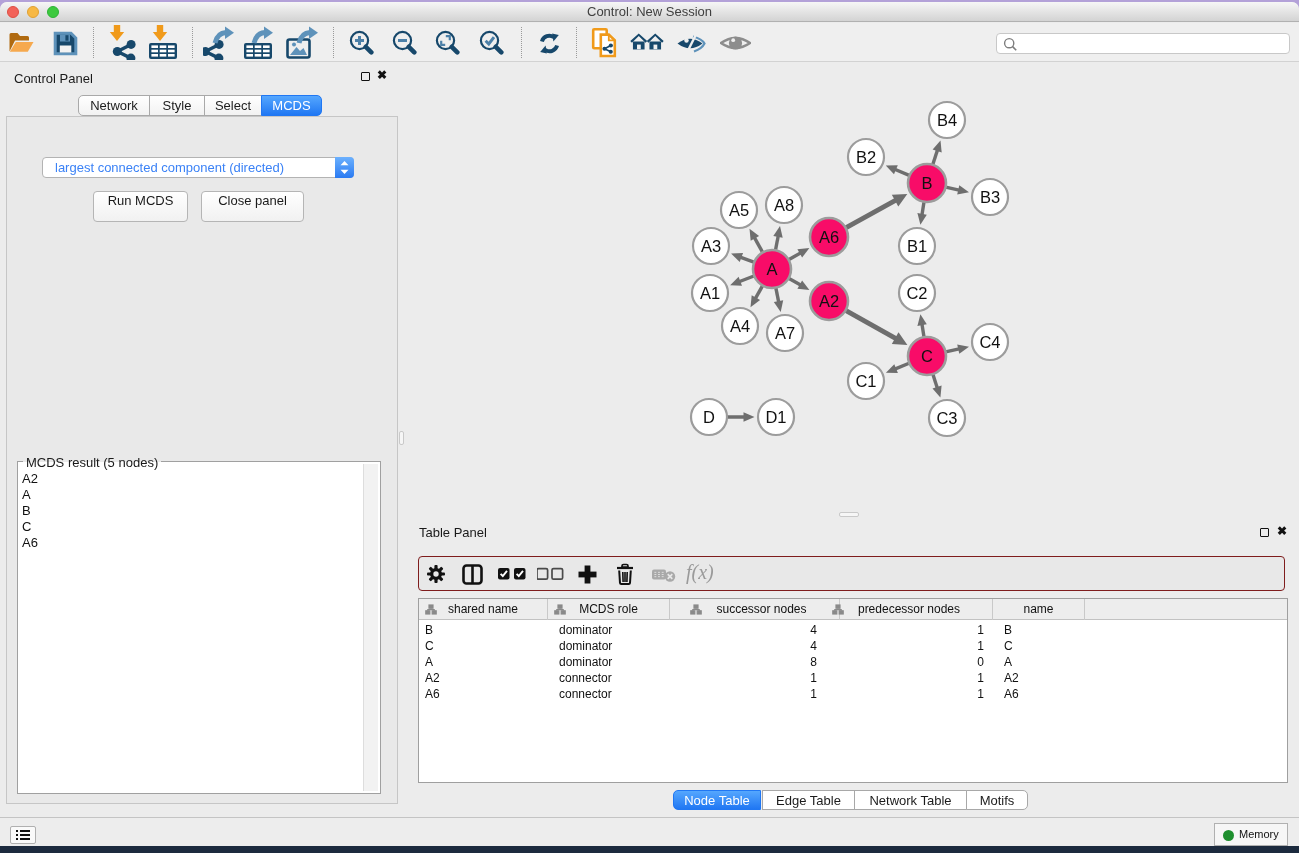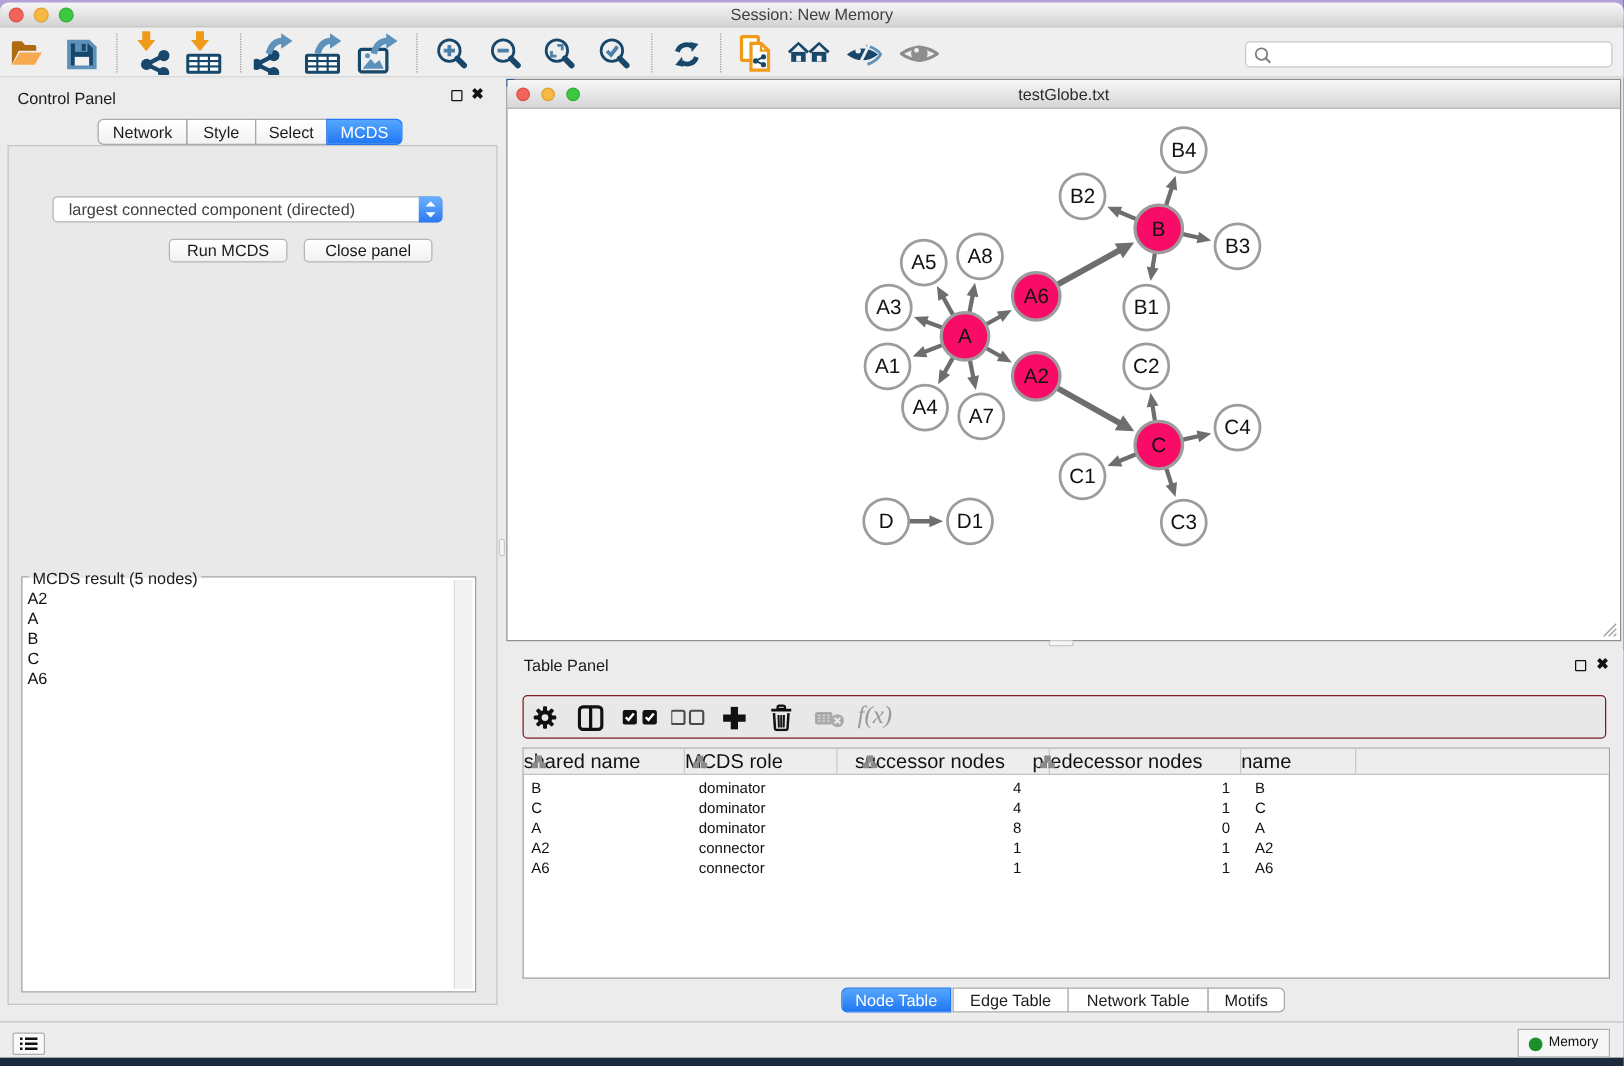--- a/index.html
+++ b/index.html
@@ -13,59 +13,59 @@
 #toolbar { position:absolute; left:0; top:21px; width:1299px; height:39px; background:#efefef; border-bottom:1px solid #d2d2d2; }
 .sep { position:absolute; top:4px; height:31px; width:0; border-left:1px dotted #9a9a9a; }
 .tbi { position:absolute; top:0; }
 #searchbox { position:absolute; left:996px; top:10px; width:294px; height:21px; background:#fff; border:1px solid #c8c8c8; border-radius:4px; }
 
 #cp { position:absolute; left:0; top:60px; width:403px; height:755px; background:#ececec; }
 #cp-title { position:absolute; left:14px; top:9px; font-size:13px; color:#1a1a1a; }
 #cp-box { position:absolute; left:6px; top:54px; width:392px; height:688px; background:#e9e9e9; border:1px solid #c6c6c6; }
 .wtab { position:absolute; top:33px; height:21px; line-height:20px; text-align:center; font-size:13px; color:#1c1c1c; background:linear-gradient(#ffffff,#f2f2f2); border:1px solid #a9a9a9; }
 #opt-label { position:absolute; left:0; top:73px; width:403px; text-align:center; font-size:13px; color:#1a1a1a; }
-#dropdown { position:absolute; left:42px; top:95px; width:312px; height:21px; background:#fff; border:1px solid #b3b3b3; border-radius:4px; font-size:13px; line-height:19px; color:#404040; padding-left:12px; }
+#dropdown { position:absolute; left:42px; top:95px; width:312px; height:21px; background:#fff; border:1px solid #b3b3b3; border-radius:4px; font-size:13px; line-height:19px; color:#3b82f6; padding-left:12px; }
 #dd-spin { position:absolute; right:-1px; top:-1px; width:19px; height:21px; border-radius:0 4px 4px 0; background:linear-gradient(#6cb1fe,#2a7af2); }
-.btn { position:absolute; height:19px; background:linear-gradient(#ffffff,#f1f1f1); border:1px solid #b5b5b5; border-radius:4px; font-size:13px; text-align:center; line-height:17px; color:#1a1a1a;margin-left:42px; }
+.btn { position:absolute; height:31px; background:linear-gradient(#ffffff,#f1f1f1); border:1px solid #b5b5b5; border-radius:4px; font-size:13px; text-align:center; line-height:17px; color:#1a1a1a; }
 #fieldset { position:absolute; left:17px; top:399px; width:364px; height:333px; border:1px solid #a0a0a0; background:#fff; }
 #fs-legend { position:absolute; left:5px; top:-7px; font-size:13px; color:#1a1a1a; padding:0 3px; background:linear-gradient(#e9e9e9 50%,#ffffff 50%); }
 #fs-scroll { position:absolute; right:2px; top:2px; width:15px; height:327px; background:#f2f2f2; border-left:1px solid #ddd; }
 #fs-list { position:absolute; left:4px; top:9px; font-size:13px; line-height:16px; color:#111; }
 
 #statusbar { position:absolute; left:0; top:815px; width:1299px; height:29px; background:#ededed; border-top:1px solid #c4c4c4; }
 #list-btn { position:absolute; left:10px; top:8px; width:26px; height:18px; background:#fafafa; border:1px solid #b0b0b0; border-radius:2px; }
 #mem-btn { position:absolute; left:1214px; top:5px; width:74px; height:23px; background:#f6f6f6; border:1px solid #b0b0b0; font-size:11px; color:#111; }
 #mem-dot { position:absolute; left:8px; top:6px; width:11px; height:11px; border-radius:50%; background:#1e8f2e; }
 
 #netwin { position:absolute; left:405px; top:61px; width:892px; height:450px; background:#fff; border:1px solid #8f8f8f; }
 #net-titlebar { position:absolute; left:0; top:0; width:890px; height:23px; background:linear-gradient(#f7f7f7,#d6d6d6); border-bottom:1px solid #a8a8a8; }
 #net-title { position:absolute; top:4px; width:100%; text-align:center; font-size:13px; color:#2c2c2c; }
 svg text { font-family:"Liberation Sans", sans-serif; }
 
 #tp { position:absolute; left:405px; top:518px; width:894px; height:297px; background:#ececec; }
 #tp-title { position:absolute; left:14px; top:5px; font-size:13px; color:#1a1a1a; }
 #tp-toolbar { position:absolute; left:13px; top:36px; width:867px; height:35px; background:#e8e8e8; border:1px solid #7f1d1d; border-radius:4px; }
 #tp-table { position:absolute; left:13px; top:78px; width:870px; height:185px; background:#fff; border:1px solid #9f9f9f; }
 #tp-header { position:absolute; left:0; top:0; width:868px; height:21px; background:#ededed; border-bottom:1px solid #c2c2c2; }
-.th { position:absolute; top:0; height:21px; border-right:1px solid #c9c9c9; font-size:16px; color:#111; line-height:21px; }
+.th { position:absolute; top:0; height:21px; border-right:1px solid #c9c9c9; font-size:12px; color:#111; text-align:center; line-height:21px; }
 .hicon { position:absolute; left:6px; top:5px; }
 .tr { position:absolute; font-size:12px; color:#111; height:16px; line-height:16px; }
 .btab { position:absolute; top:270px; height:20px; font-size:13px; color:#1c1c1c; background:#fff; border:1px solid #a8a8a8; text-align:center; line-height:19px; }
 .float-ic { position:absolute; width:9px; height:9px; border:1.5px solid #111; border-radius:1px; background:transparent; }
 .close-ic { position:absolute; font-size:12px; font-weight:bold; color:#111; }
 </style>
 </head>
 <body>
 <div id="wall-top"></div>
 <div id="app">
 <div id="titlebar">
   <div class="tl" style="left:7px;background:#f2635a;border:1px solid #dd4f44;"></div>
   <div class="tl" style="left:27px;background:#f7b844;border:1px solid #e0a032;"></div>
   <div class="tl" style="left:47px;background:#3dc93f;border:1px solid #2eb236;"></div>
-  <div id="title-text">Session: New Memory</div>
+  <div id="title-text">Control: New Session</div>
 </div>
 <div id="toolbar">
       <div class="sep" style="left:93px;"></div>
       <div class="sep" style="left:192px;"></div>
       <div class="sep" style="left:333px;"></div>
       <div class="sep" style="left:521px;"></div>
       <div class="sep" style="left:576px;"></div>
       <svg class="tbi" style="left:8px;top:8px" width="27" height="23" viewBox="0 0 27 23">
         <path d="M1.5 20.5 L1.5 3.5 Q1.5 2 3 2 L9.5 2 L12 5 L19.5 5 Q21 5 21 6.5 L21 9.5 L7 9.5 Z" fill="#b06a10"></path>
         <path d="M7.8 11 L25.5 11 L19.8 20.8 L1.8 20.8 Z" fill="#f6a94e"></path>
@@ -210,34 +210,20 @@
             <path d="M5.5 12.8 L9.5 17 L13.5 12.8 Z" fill="#fff"></path>
           </svg></div>
   </div>
   <div class="btn" style="left:93px;top:129px;width:95px;">Run MCDS</div>
   <div class="btn" style="left:201px;top:129px;width:103px;">Close panel</div>
   <div id="fieldset">
     <div id="fs-scroll"></div>
     <div id="fs-legend">MCDS result (5 nodes)</div>
     <div id="fs-list">A2<br>A<br>B<br>C<br>A6</div>
   </div>
-</div>
-<div id="netwin">
-      <svg style="position:absolute;left:-1px;top:-1px;" width="7" height="7">
-        <path d="M0 0 L7 0 L0 7 Z" fill="#2c5f9b"></path>
-      </svg>
-  <div id="net-titlebar">
-    <div class="tl" style="left:7px;top:6px;width:11px;height:11px;background:#f2635a;border:1px solid #dd4f44;"></div>
-    <div class="tl" style="left:27px;top:6px;width:11px;height:11px;background:#f7b844;border:1px solid #e0a032;"></div>
-    <div class="tl" style="left:47px;top:6px;width:11px;height:11px;background:#3dc93f;border:1px solid #2eb236;"></div>
-    <div id="net-title">testGlobe.txt</div>
-  </div>
-  <svg style="position:absolute;right:2px;bottom:2px;" width="12" height="12">
-        <path d="M11 1 L1 11 M11 5 L5 11 M11 9 L9 11" stroke="#9a9a9a" stroke-width="1"></path>
-      </svg>
 </div>
 <svg id="graph" width="890" height="424" style="position:absolute;left:406px;top:85px;">
       <line x1="349.2" y1="188.5" x2="332.4" y2="195.0" stroke="#6e6e6e" stroke-width="3.4"></line>
       <polygon points="324.1,198.2 332.6,189.8 336.0,198.7" fill="#6e6e6e"></polygon>
       <line x1="349.2" y1="175.6" x2="333.5" y2="169.8" stroke="#6e6e6e" stroke-width="3.4"></line>
       <polygon points="325.1,166.6 337.1,166.0 333.7,175.0" fill="#6e6e6e"></polygon>
       <line x1="357.2" y1="197.7" x2="348.9" y2="212.4" stroke="#6e6e6e" stroke-width="3.4"></line>
       <polygon points="344.5,220.3 345.7,208.3 354.1,213.0" fill="#6e6e6e"></polygon>
       <line x1="357.2" y1="166.3" x2="347.9" y2="149.6" stroke="#6e6e6e" stroke-width="3.4"></line>
       <polygon points="343.5,141.8 353.1,149.0 344.7,153.7" fill="#6e6e6e"></polygon>

